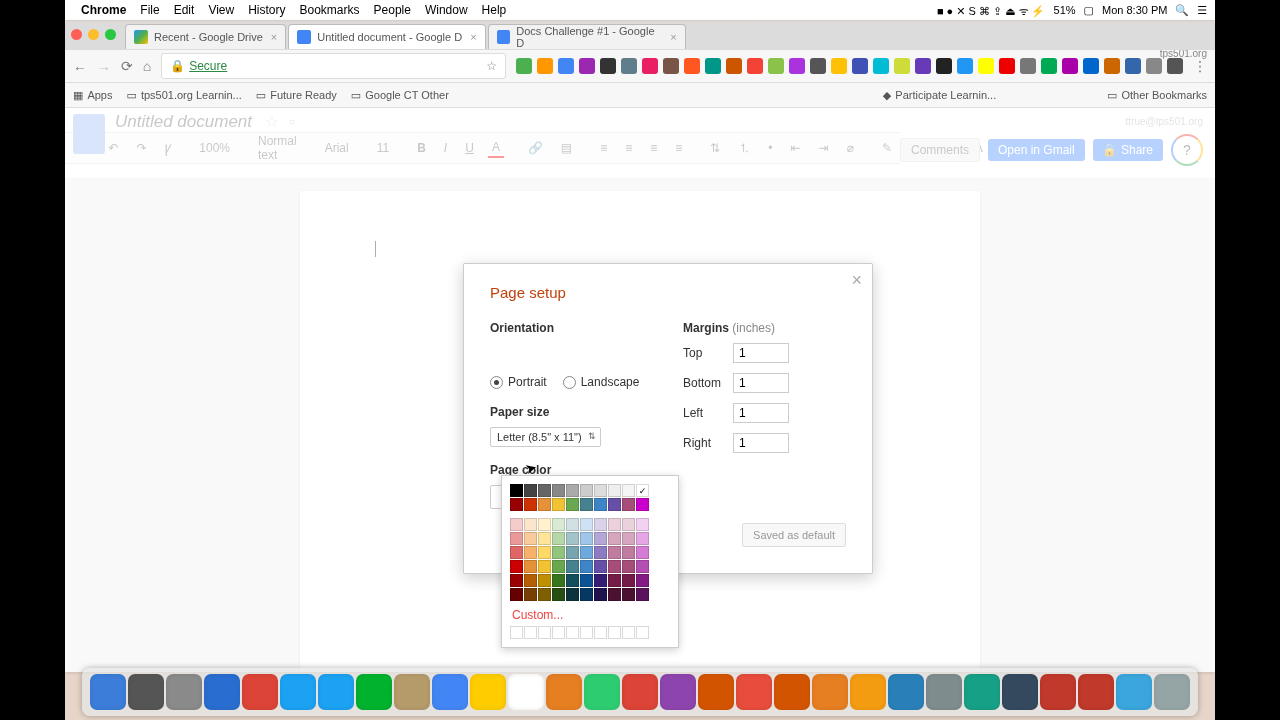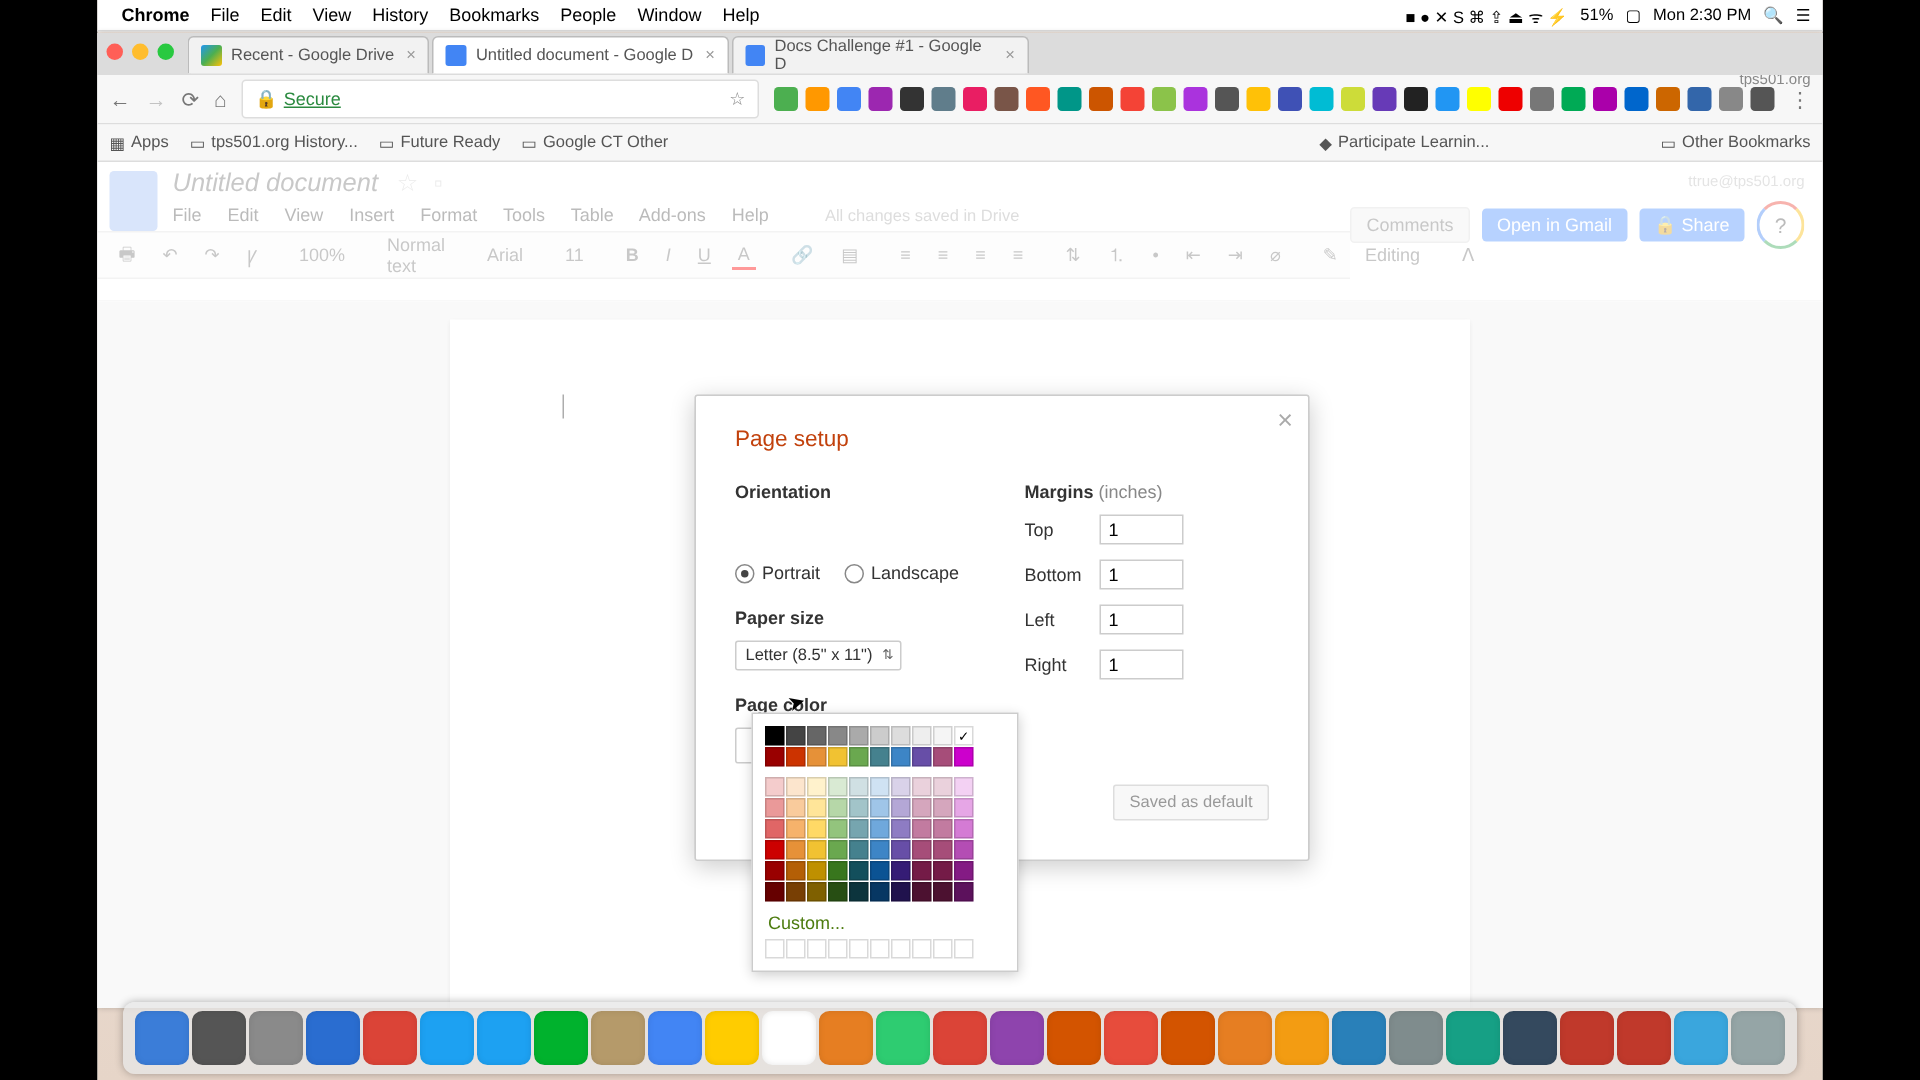--- a/index.html
+++ b/index.html
@@ -73,21 +73,21 @@
 .margin-row input { width: 44px; height: 18px; border: 1px solid #ccc; padding: 0 5px; font-size: 12px; }
 .color-btn { width: 30px; height: 22px; border: 1px solid #ccc; border-radius: 2px; background: #fff; position: relative; }
 .color-btn::after { content: "▾"; position: absolute; right: 3px; top: 2px; font-size: 9px; color: #555; }
 .dlg-footer { margin-top: 14px; display: flex; justify-content: flex-end; }
 .btn-default { font-size: 11px; color: #999; border: 1px solid #ddd; background: #f8f8f8; padding: 5px 10px; border-radius: 2px; }
 .palette { position: absolute; left: 436px; top: 367px; width: 160px; background: #fff; border: 1px solid #ccc; box-shadow: 0 2px 8px rgba(0,0,0,.2); padding: 8px; }
 .prow { display: flex; margin-bottom: 1px; }
 .sw { width: 13px; height: 13px; margin-right: 1px; border: 1px solid rgba(0,0,0,.15); box-sizing: border-box; cursor: pointer; }
 .sw.check { display: flex; align-items: center; justify-content: center; font-size: 9px; }
 .p-gap { height: 6px; }
-.custom-label { font-size: 12px; color: #4d7c0f; padding: 6px 2px 4px; }
+.custom-label { font-size: 12px; color: #ef4444; padding: 6px 2px 4px; }
 .crow { display: flex; }
 .crow .sw { background: #fff; }
 .cursor-arrow { position: absolute; left: 460px; top: 352px; font-size: 14px; color: #000; pointer-events: none; transform: rotate(-15deg); }
 .dock { position: absolute; bottom: 4px; left: 50%; transform: translateX(-50%); height: 48px; background: rgba(230,230,230,.75); border-radius: 8px; display: flex; align-items: center; padding: 0 8px; gap: 2px; box-shadow: 0 0 6px rgba(0,0,0,.3); }
 .dock-icon { width: 36px; height: 36px; border-radius: 7px; box-shadow: inset 0 0 4px rgba(0,0,0,.1); }
 .corner-url { position: absolute; right: 8px; top: 26px; font-size: 10px; color: #888; }
 </style>
 </head>
 <body>
 
@@ -104,21 +104,21 @@
       <span class="item">View</span>
       <span class="item">History</span>
       <span class="item">Bookmarks</span>
       <span class="item">People</span>
       <span class="item">Window</span>
       <span class="item">Help</span>
       <span class="spacer"></span>
       <span class="right-item">■ ● ✕ S ⌘ ⇪ ⏏ ᯤ ⚡</span>
       <span class="right-item">51%</span>
       <span class="right-item">▢</span>
-      <span class="right-item">Mon 2:30 PM</span>
+      <span class="right-item">Mon 8:30 PM</span>
       <span class="right-item">🔍</span>
       <span class="right-item">☰</span>
     </div>
 
     <div class="browser">
       <div class="corner-url">tps501.org</div>
 
       <div class="tabbar">
         <div class="traffic">
           <div class="tred"></div>
@@ -185,21 +185,21 @@
             <div class="ext" style="background: rgb(204, 102, 0);"></div>
             <div class="ext" style="background: rgb(51, 102, 170);"></div>
             <div class="ext" style="background: rgb(136, 136, 136);"></div>
             <div class="ext" style="background: rgb(85, 85, 85);"></div>
           </div>
         <span class="nav-icon">⋮</span>
       </div>
 
       <div class="bookbar">
         <span class="bm">▦ <span>Apps</span></span>
-        <span class="bm">▭ <span>tps501.org History...</span></span>
+        <span class="bm">▭ <span>tps501.org Learnin...</span></span>
         <span class="bm">▭ <span>Future Ready</span></span>
         <span class="bm">▭ <span>Google CT Other</span></span>
         <span class="bm" style="margin-left:420px">◆ <span>Participate Learnin...</span></span>
         <span class="spacer"></span>
         <span class="bm">▭ <span>Other Bookmarks</span></span>
       </div>
 
       <div class="docs-app">
         <div class="docs-header">
           <div class="docs-logo"></div>
@@ -207,32 +207,20 @@
           <span style="margin-left:8px;color:#ccc">☆</span>
           <span style="margin-left:6px;color:#ccc">▫</span>
           <div class="docs-actions">
             <span style="font-size:10px;color:#bbb">ttrue@tps501.org</span>
           </div>
           <div class="docs-actions" style="clear:both;margin-top:2px">
             <div class="btn-sm">Comments</div>
             <div class="btn-sm btn-blue">Open in Gmail</div>
             <div class="btn-sm btn-blue">🔒 <span>Share</span></div>
             <div class="avatar-ring">?</div>
-          </div>
-          <div class="docs-menu" style="padding-left:0">
-            <span>File</span>
-            <span>Edit</span>
-            <span>View</span>
-            <span>Insert</span>
-            <span>Format</span>
-            <span>Tools</span>
-            <span>Table</span>
-            <span>Add-ons</span>
-            <span>Help</span>
-            <span class="saved">All changes saved in Drive</span>
           </div>
         </div>
         <div class="toolbar">
           <span class="tb-item">🖶</span>
           <span class="tb-item">↶</span>
           <span class="tb-item">↷</span>
           <span class="tb-item">Ꝩ</span>
           <span class="tb-sep"></span>
           <span class="tb-item">100%</span>
           <span class="tb-sep"></span>

